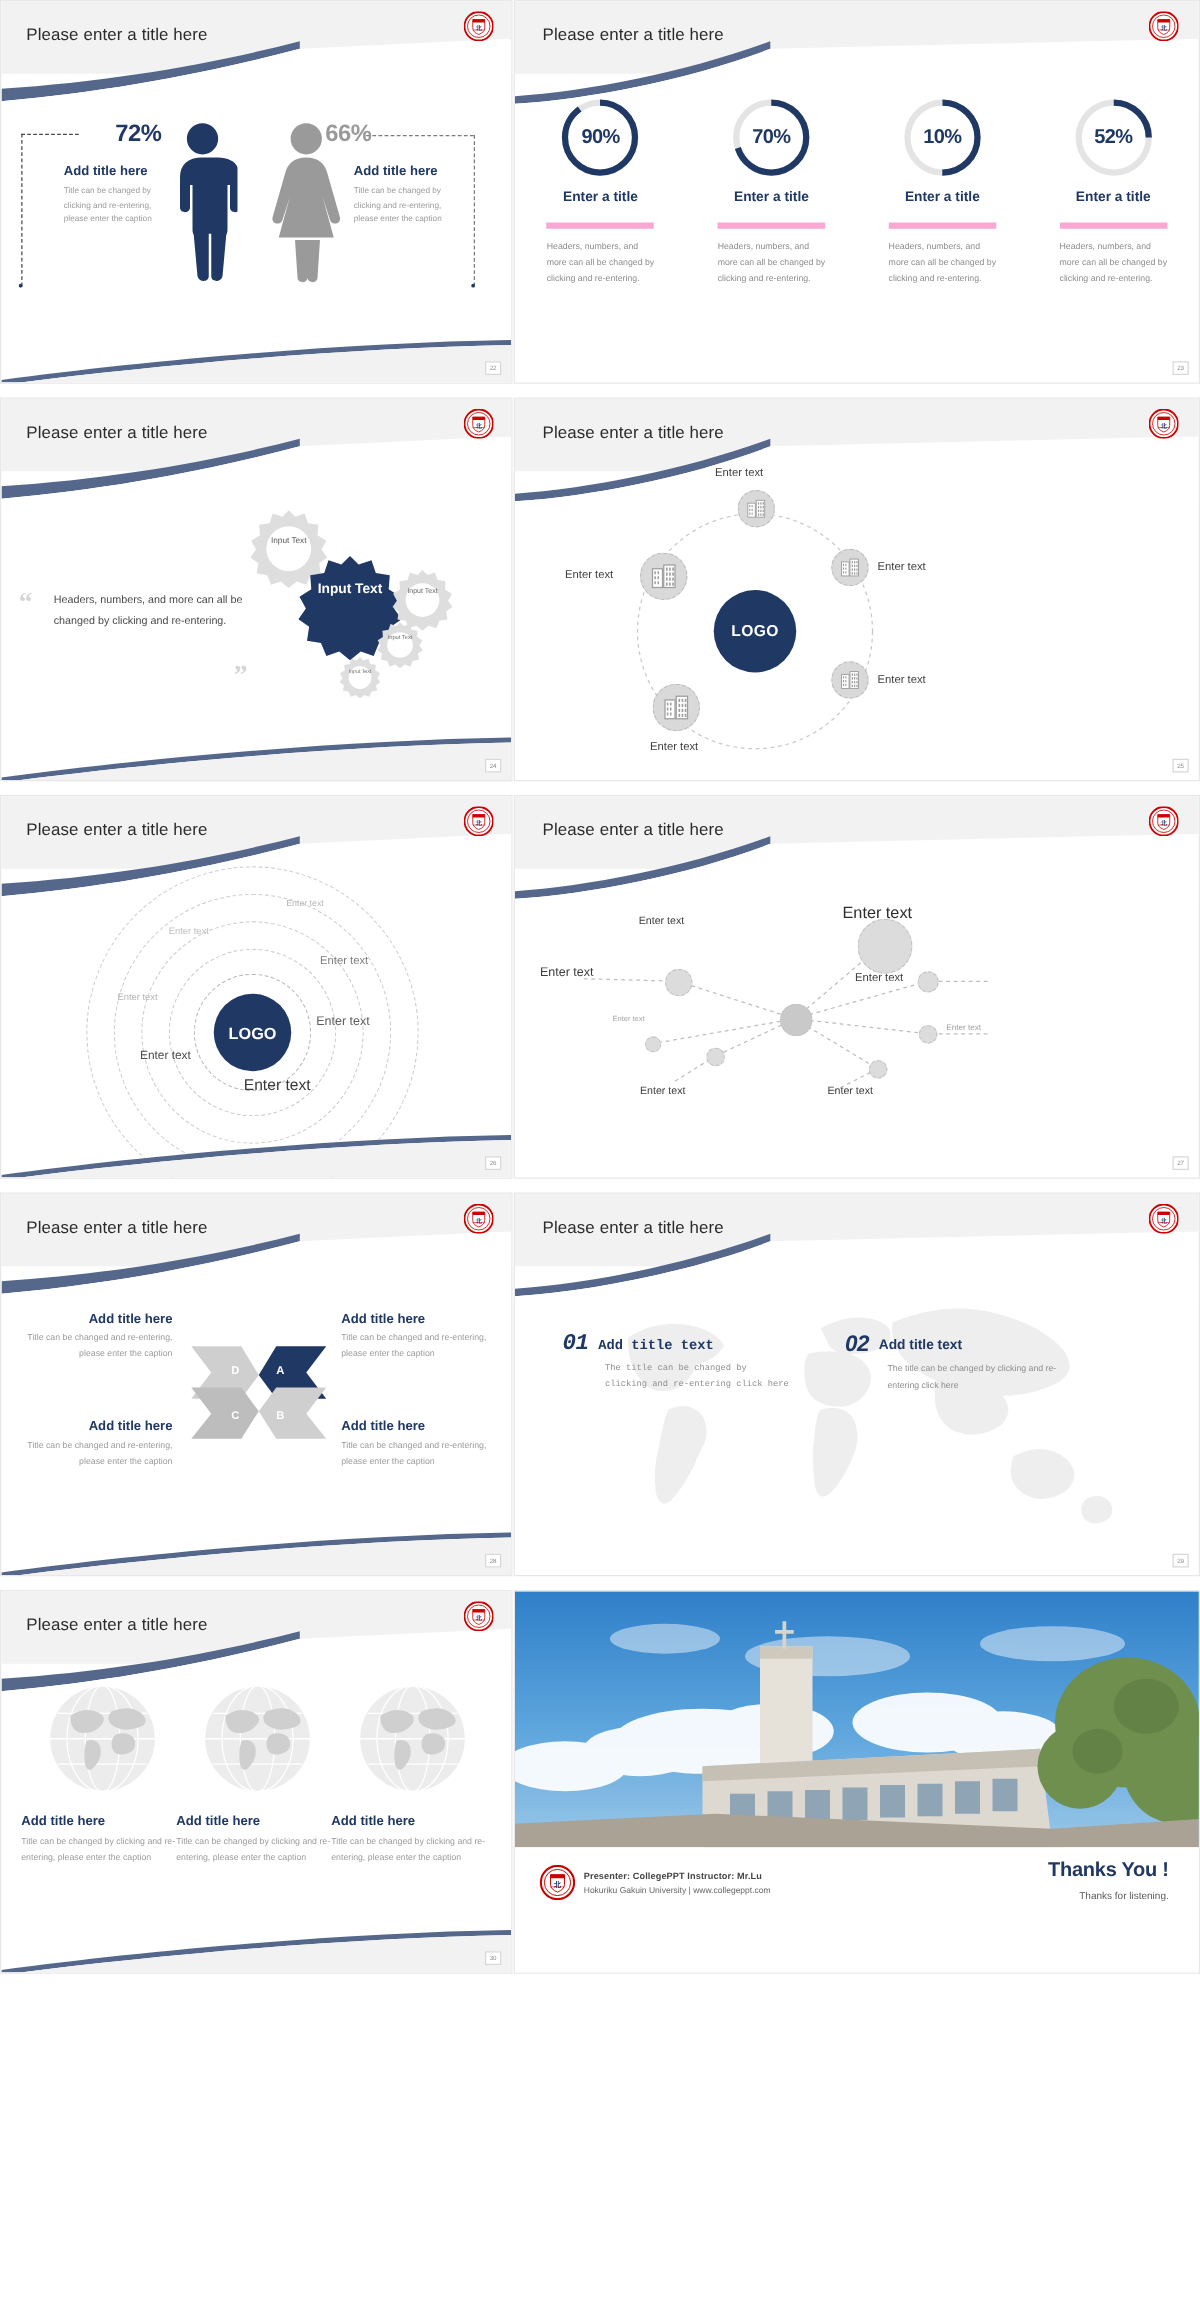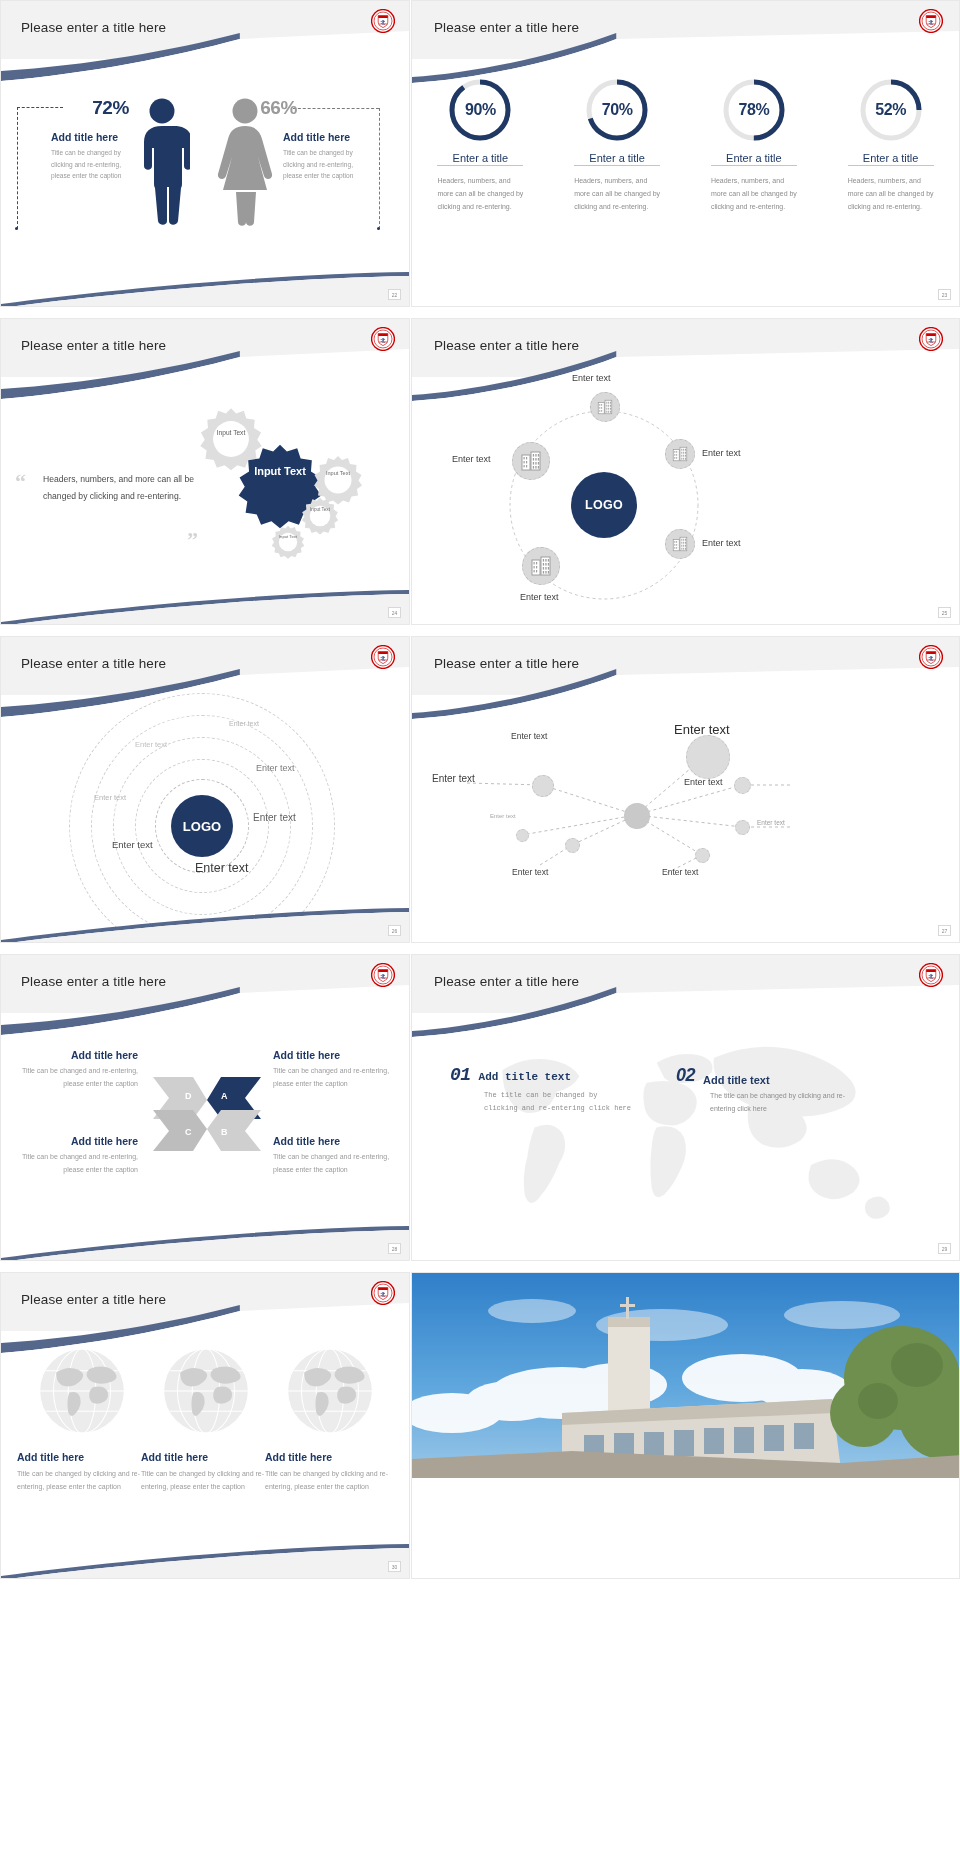--- a/index.html
+++ b/index.html
@@ -75,22 +75,22 @@
   .donut-row { position:absolute; left:0; top:76px; right:0; display:flex; justify-content:space-around;align-items:center; }
   .donut-col { width: 108px; text-align:center; }
   .donut { position:relative; width:66px; height:66px; margin:0 auto; }
   .donut svg { display:block; transform: rotate(-90deg); }
   .donut-val {
     position:absolute; left:0; top:0; width:66px; height:66px;
     display:flex; align-items:center; justify-content:center;
     font-size:16px; font-weight:bold; color:#1f3864; letter-spacing:-.5px;
   }
   .donut-title {
-    margin-top: 9px; font-size: 11px; font-weight: normal; color:#1f3864;
-    padding-bottom: 1px; border-bottom: 1px solid #f9a8d4; width: 86px; margin-left:auto;margin-right:auto;
+    margin-top: 9px; font-size: 11px; font-weight: bold; color:#1f3864;
+    padding-bottom: 14px; border-bottom: 5px solid #f9a8d4; width: 86px; margin-left:auto;margin-right:auto;
   }
   .donut-desc { margin-top: 9px; font-size: 7px; color:#8d8d8d; line-height: 1.85; text-align:left; width:86px;margin-left:auto;margin-right:auto;}
 
   
   .quote-block { position:absolute; left: 26px; top: 152px; width: 190px; }
   .qmark { font-size: 22px; color:#d5d5d5; font-family:"Liberation Serif",serif; font-weight:bold; line-height:1;}
   .qmark.open { position:absolute; left: -12px; top: 0px; }
   .qmark.close { position:absolute; left: 160px; top: 58px; }
   .quote-text { font-size: 8.6px; color:#4b4b4b; line-height: 2.0; padding-left: 16px; }
   .gearbox { position:absolute; left: 188px; top: 88px; width: 225px; height: 190px; }
@@ -340,21 +340,21 @@
         <div class="donut-title">Enter a title</div>
         <div class="donut-desc">Headers, numbers, and more can all be changed by clicking and re-entering.</div>
       </div>
 
       <div class="donut-col">
         <div class="donut">
           <svg width="66" height="66" viewBox="0 0 66 66">
             <circle cx="33" cy="33" r="28" fill="none" stroke="#e4e4e4" stroke-width="5"></circle>
             <circle cx="33" cy="33" r="28" fill="none" stroke="#1f3864" stroke-width="5" stroke-dasharray="88 175.9" stroke-linecap="butt"></circle>
           </svg>
-          <div class="donut-val">78%</div>
+          <div class="donut-val">10%</div>
         </div>
         <div class="donut-title">Enter a title</div>
         <div class="donut-desc">Headers, numbers, and more can all be changed by clicking and re-entering.</div>
       </div>
 
       <div class="donut-col">
         <div class="donut">
           <svg width="66" height="66" viewBox="0 0 66 66">
             <circle cx="33" cy="33" r="28" fill="none" stroke="#e4e4e4" stroke-width="5"></circle>
             <circle cx="33" cy="33" r="28" fill="none" stroke="#1f3864" stroke-width="5" stroke-dasharray="44 175.9" stroke-linecap="butt"></circle>
@@ -688,21 +688,21 @@
 
     <div class="num-item" style="left:38px; top:110px;font-family:Liberation Mono, monospace;">
       <div style="display:flex;align-items:baseline;gap:8px;">
         <span class="n">01</span>
         <span class="t">Add title text</span>
       </div>
       <div class="d" style="margin-left:34px;">The title can be changed by clicking and re-entering click here</div>
     </div>
 
     <div class="num-item" style="left:264px; top:110px;">
-      <div style="display:flex;align-items:flex-end;gap:8px;">
+      <div style="display:flex;align-items:center;gap:8px;">
         <span class="n">02</span>
         <span class="t">Add title text</span>
       </div>
       <div class="d" style="margin-left:34px;">The title can be changed by clicking and re-entering click here</div>
     </div>
 
     <div class="pagenum">29</div>
   </div>
 
   <div class="rowgap"></div>
@@ -809,15 +809,28 @@
         </g>
         <g fill="#5c7a40" opacity=".6">
           <ellipse cx="505" cy="92" rx="26" ry="22"></ellipse>
           <ellipse cx="466" cy="128" rx="20" ry="18"></ellipse>
         </g>
 
         <path d="M0 186 L160 178 L430 190 L549 182 L549 205 L0 205 Z" fill="#a9a295"></path>
       </svg>
     </div>
 
+    <div class="thanks-foot">
+      <div class="foot-logo">
+        <svg width="28" height="28">
+            <use href="#seal"></use>
+          </svg>
+      </div>
+      <div class="presenter">
+        <div class="l1">Presenter: CollegePPT   Instructor: Mr.Lu</div>
+        <div class="l2">Hokuriku Gakuin University  |  www.collegeppt.com</div>
+      </div>
+      <div class="thanks-title">Thanks You !</div>
+      <div class="thanks-sub">Thanks for listening.</div>
+    </div>
   </div>
 
 </div>
 
 </body></html>

